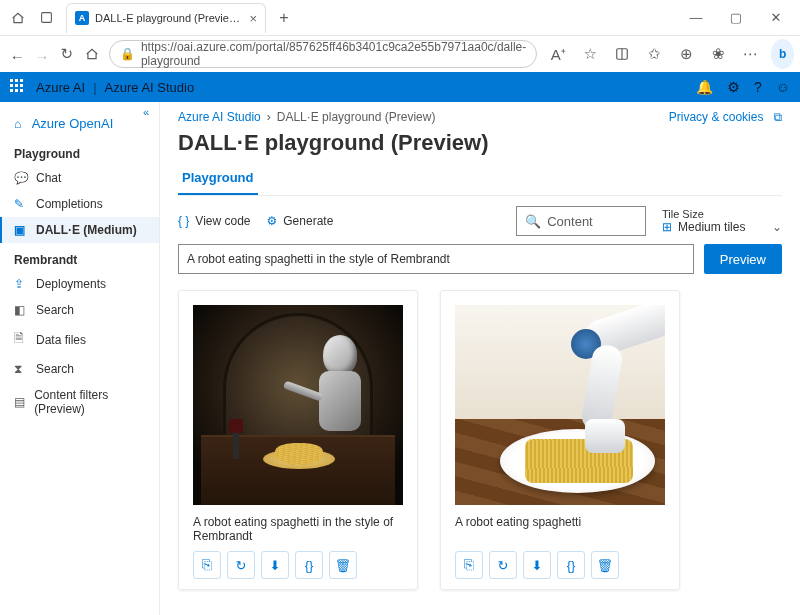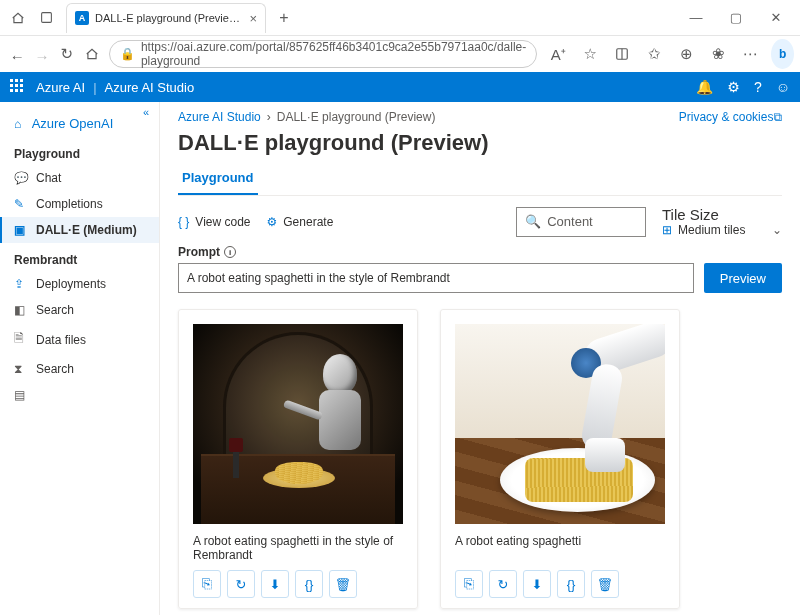--- a/index.html
+++ b/index.html
@@ -12,51 +12,51 @@
 .tab-close{margin-left:6px;color:#666;font-size:13px}
 .newtab{width:28px;height:28px;display:flex;align-items:center;justify-content:center;color:#5c5c5c;font-size:16px;margin-left:4px}
 .wincontrols{margin-left:auto;display:flex}
 .wincontrols div{width:40px;height:28px;display:flex;align-items:center;justify-content:center;color:#5c5c5c;font-size:13px}
 .addrbar{height:36px;display:flex;align-items:center;padding:0 6px;background:#fff;gap:2px}
 .nav-btn{width:30px;height:30px;display:flex;align-items:center;justify-content:center;color:#5c5c5c;font-size:15px}
 .urlbox{flex:1;height:28px;border:1px solid #ccc;border-radius:14px;display:flex;align-items:center;padding:0 10px;color:#5c5c5c;font-size:12px;margin:0 4px}
 .urlbox .lock{margin-right:6px}
 .rt{display:flex;gap:2px}
 .bing{width:30px;height:30px;border-radius:50%;background:#e6f3ff;display:flex;align-items:center;justify-content:center;color:#0078d4;font-weight:bold;margin-left:4px}
-.topbar{height:30px;background:#0078d4;display:flex;align-items:center;color:#ffffff;padding:0 10px;font-size:13px}
+.topbar{height:30px;background:#0078d4;display:flex;align-items:center;color:#0f172a;padding:0 10px;font-size:13px}
 .waffle{width:16px;height:16px;display:grid;grid-template-columns:repeat(3,3px);grid-template-rows:repeat(3,3px);gap:2px;margin-right:10px}
 .waffle span{background:#fff}
 .topbar-sep{margin:0 8px;opacity:.6}
 .topbar-right{margin-left:auto;display:flex;gap:14px;align-items:center}
 .topbar-right span{font-size:14px}
 .content{display:flex;height:calc(100% - 102px)}
 .sidebar{width:160px;border-right:1px solid #edebe9;padding:8px 0;background:#fff;position:relative}
 .collapse{position:absolute;right:10px;top:4px;color:#0078d4;font-size:11px}
 .side-head{padding:6px 14px;font-size:13px;color:#323130;display:flex;align-items:center;cursor:pointer}
 .side-head.brand{color:#0078d4}
 .side-sect{padding:10px 14px 4px;font-size:12px;font-weight:600;color:#323130}
 .side-item{padding:6px 14px;font-size:12px;color:#323130;display:flex;align-items:center;gap:8px;cursor:pointer}
 .side-item.active{background:#edf4fb;border-left:2px solid #0078d4;padding-left:12px;font-weight:600}
 .si-icon{width:14px;display:inline-flex;color:#0078d4;font-size:12px}
 .si-icon.gray{color:#605e5c}
 .main{flex:1;padding:8px 18px 12px 18px;overflow-y:auto;position:relative}
 .main::-webkit-scrollbar{width:10px}
 .main::-webkit-scrollbar-thumb{background:#c8c6c4;border-radius:5px}
 .crumbs{font-size:12px;color:#605e5c;display:flex;align-items:center;gap:6px}
 .crumbs a{color:#0078d4;text-decoration:none}
-.priv{margin-left:auto;color:#0078d4;text-decoration:underline;display:flex;align-items:flex-end;gap:0}
+.priv{margin-left:auto;color:#0078d4;text-decoration:underline;display:flex;align-items:flex-end;gap:10px}
 h1{font-size:22px;font-weight:600;margin:6px 0 8px}
 .subtabs{display:flex;border-bottom:1px solid #edebe9}
 .subtab{padding:6px 4px 8px;font-size:13px;color:#0078d4;font-weight:600;border-bottom:2px solid #0078d4;cursor:pointer}
 .toolbar{display:flex;align-items:center;padding:10px 0 0;gap:16px}
 .tool-link{display:flex;align-items:center;gap:6px;color:#323130;font-size:12px;cursor:pointer}
 .tool-link .ic{color:#0078d4}
 .searchbox{margin-left:auto;width:130px;height:30px;border:1px solid #8a8886;display:flex;align-items:center;padding:0 8px;gap:6px;color:#605e5c;font-size:13px}
 .tsize{width:120px}
-.tsize-label{font-size:15px;color:#323130;margin-bottom:0}
+.tsize-label{font-size:11px;color:#323130;margin-bottom:0}
 .tsize-val{display:flex;align-items:center;gap:6px;color:#323130;font-size:12px;cursor:pointer}
 .tsize-val .ic{color:#0078d4}
 .chev{margin-left:auto;color:#605e5c}
 .promptrow{margin-top:8px}
 .promptlabel{font-size:12px;font-weight:600;display:flex;align-items:center;gap:4px;margin-bottom:4px}
 .info{width:12px;height:12px;border:1px solid #605e5c;border-radius:50%;display:inline-flex;align-items:center;justify-content:center;font-size:8px}
 .promptbar{display:flex;gap:10px}
 .promptinput{flex:1;height:30px;border:1px solid #8a8886;padding:0 8px;font-size:12px;color:#323130;background:#fff}
 .genbtn{height:30px;padding:0 16px;background:#0078d4;color:#fff;border:none;font-size:13px;border-radius:2px;cursor:pointer}
 .cards{display:flex;gap:22px;margin-top:16px}
@@ -200,20 +200,21 @@
     <div class="side-item">
       <span class="si-icon gray">🗎</span>
       <span>Data files</span>
     </div>
     <div class="side-item">
       <span class="si-icon gray">⧗</span>
       <span>Search</span>
     </div>
     <div class="side-item">
       <span class="si-icon gray">▤</span>
+      <span>Content filters (Preview)</span>
     </div>
   </div>
 
   <div class="main">
     <div class="crumbs">
       <a href="#">Azure AI Studio</a>
       <span>›</span>
       <span>DALL·E playground (Preview)</span>
       <a href="#" class="priv">
         <span>Privacy &amp; cookies</span>
@@ -244,24 +245,20 @@
         <div class="tsize-label">Tile Size</div>
         <div class="tsize-val">
           <span class="ic">⊞</span>
           <span>Medium tiles</span>
           <span class="chev">⌄</span>
         </div>
       </div>
     </div>
 
     <div class="promptrow">
-      <div class="promptlabel">
-        <span>Prompt</span>
-        <span class="info">i</span>
-      </div>
       <div class="promptbar">
         <input class="promptinput" value="A robot eating spaghetti in the style of Rembrandt" style="">
         <button class="genbtn">Preview</button>
       </div>
     </div>
 
     <div class="cards">
 
       <div class="card">
         <div class="imgbox img1">

